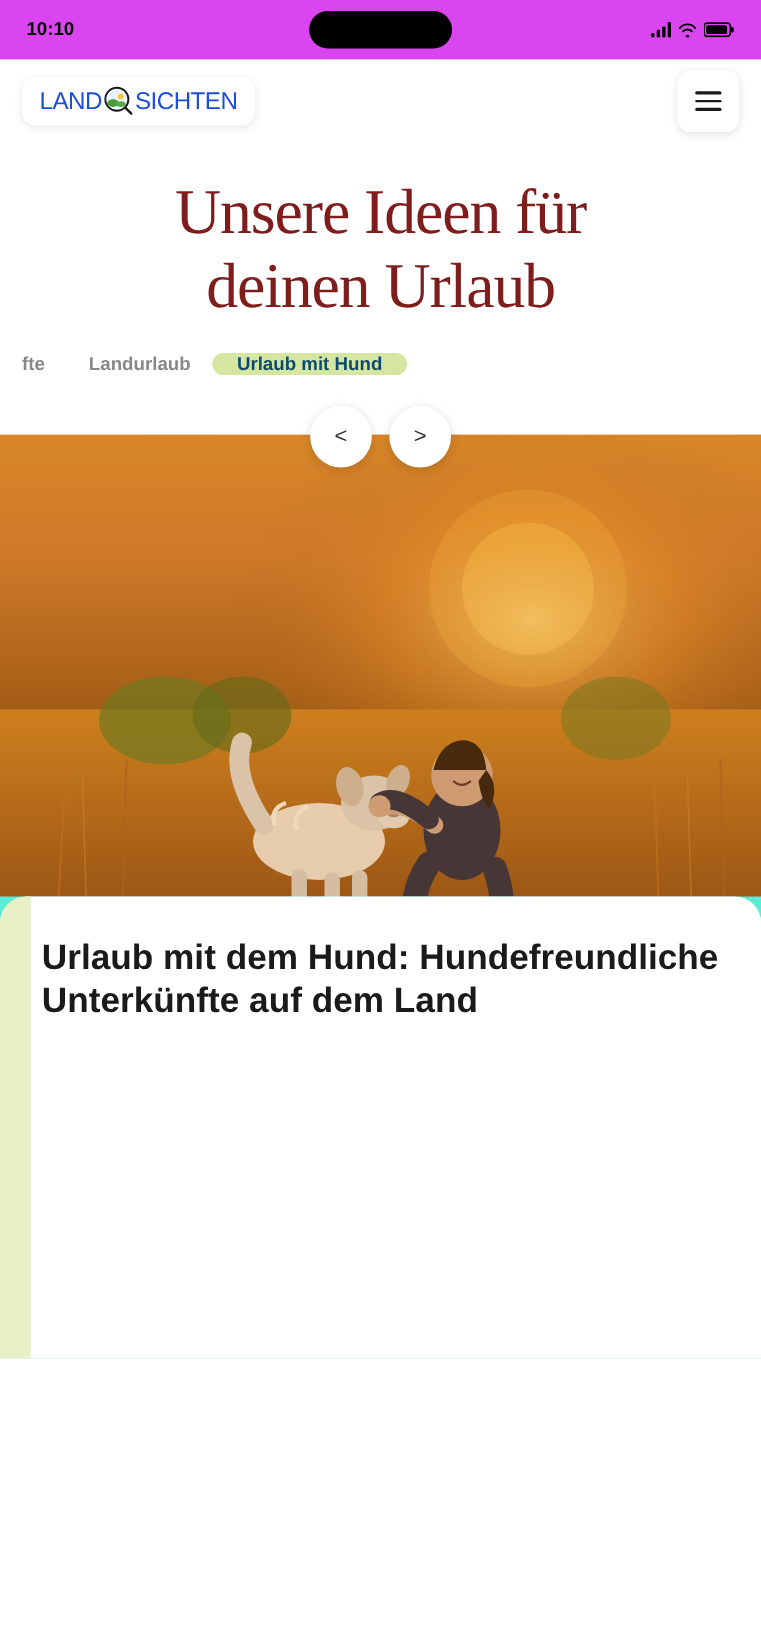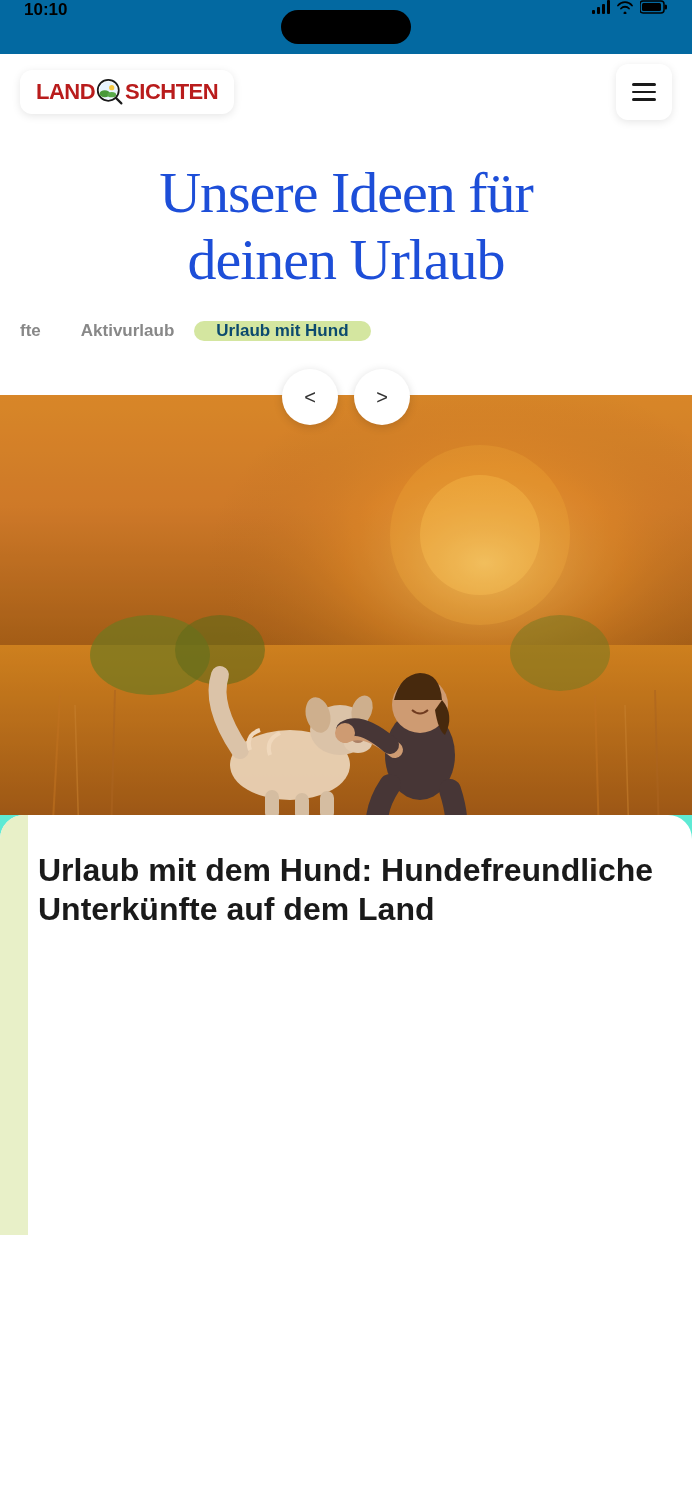--- a/index.html
+++ b/index.html
@@ -10,23 +10,23 @@
       min-height: 1500px;
       background: #fff;
       font-family: -apple-system, BlinkMacSystemFont, 'Helvetica Neue', Arial, sans-serif;
       overflow-x: hidden;
     }
 
     
     .status-bar {
       width: 100%;
       height: 54px;
-      background: #0369a1;
-      display: flex;
-      align-items: flex-start;
+      background: #d946ef;
+      display: flex;
+      align-items: center;
       justify-content: space-between;
       padding: 0 24px;
       position: relative;
     }
 
     .status-time {
       font-size: 17px;
       font-weight: 600;
       color: #000;
     }
@@ -75,22 +75,22 @@
       background: #fff;
       border-radius: 12px;
       padding: 8px 16px;
       box-shadow: 0 2px 8px rgba(0,0,0,0.1);
       display: flex;
       align-items: center;
     }
 
     .logo-text {
       font-size: 22px;
-      font-weight: 700;
-      color: #b91c1c;
+      font-weight: 400;
+      color: #1d4ed8;
       letter-spacing: -0.5px;
     }
 
     .logo-icon {
       width: 28px;
       height: 28px;
       margin: 0 1px;
       display: inline-flex;
       align-items: center;
       justify-content: center;
@@ -123,21 +123,21 @@
     .hero-title-section {
       width: 100%;
       padding: 30px 20px 20px;
       text-align: center;
     }
 
     .hero-title {
       font-family: 'Brush Script MT', 'Comic Sans MS', cursive;
       font-size: 58px;
       font-weight: 400;
-      color: #1d4ed8;
+      color: #7f1d1d;
       line-height: 1.15;
       letter-spacing: -1px;
     }
 
     
     .tabs-container {
       display: flex;
       align-items: center;
       padding: 0 0 0 0;
       overflow-x: auto;
@@ -312,21 +312,21 @@
     <div class="hamburger-line"></div>
   </button>
 </div>
 
 <div class="hero-title-section">
   <h1 class="hero-title">Unsere Ideen für<br>deinen Urlaub</h1>
 </div>
 
 <div class="tabs-container">
   <div class="tab-item">fte</div>
-  <div class="tab-item">Aktivurlaub</div>
+  <div class="tab-item">Landurlaub</div>
   <div class="tab-item active">Urlaub mit Hund</div>
 </div>
 
 <div class="carousel-nav">
   <button class="nav-btn">
     <span>&lt;</span>
   </button>
   <button class="nav-btn">
     <span>&gt;</span>
   </button>

